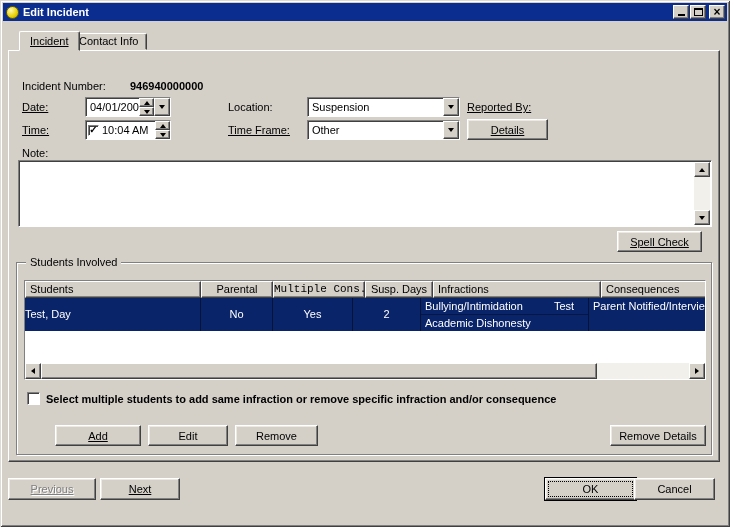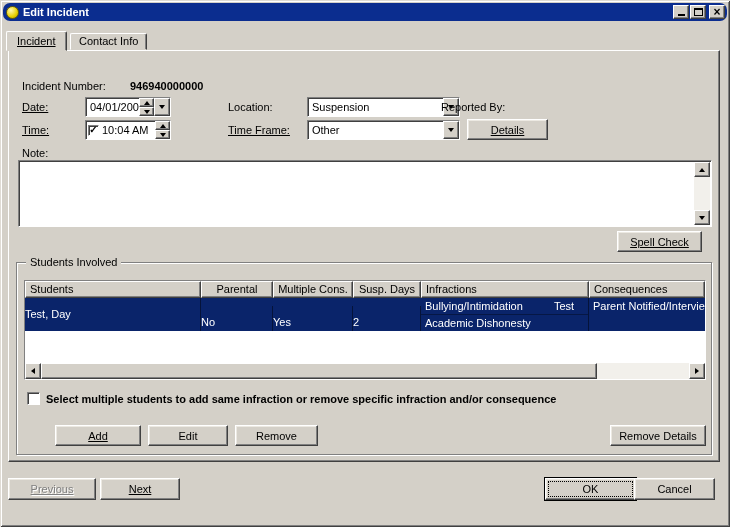--- a/index.html
+++ b/index.html
@@ -16,21 +16,21 @@
   .bold { font-weight: bold; }
 
   .window {
     position: relative; width: 730px; height: 527px; background: #D4D0C8;
     box-shadow: inset 1px 1px 0 #DFDBD4, inset -1px -1px 0 #404040,
                 inset 2px 2px 0 #FFFFFF, inset -2px -2px 0 #808080;
     overflow: hidden;
   }
 
   
-  .titlebar { background: #0B2D8F; display: flex; align-items: center; padding: 0 2px; color: #fff; border-radius: 7px; }
+  .titlebar { background: #0B2D8F; display: flex; align-items: center; padding: 0 2px; color: #fff; }
   .title-icon { width: 13px; height: 13px; border-radius: 50%;
     background: radial-gradient(circle at 35% 30%, #FFF8B0, #E8D000 60%, #A89600);
     margin: 0 4px 0 1px; flex: 0 0 auto; border: 1px solid #6b6100; }
   .title-text { font-weight: bold; font-size: 11px; flex: 1 1 auto; white-space: nowrap; }
   .winbtns { display: flex; align-items: center; }
   .winbtn { width: 16px; height: 14px; display: flex; align-items: flex-start; justify-content: center;
     background: #D4D0C8; border: 1px solid; border-color: #FFFFFF #404040 #404040 #FFFFFF;
     box-shadow: inset -1px -1px 0 #808080; margin-left: 1px; color: #000; }
   .winbtn.close { margin-left: 3px; }
   .glyph-min { width: 7px; height: 2px; background: #000; margin-top: 8px; }
@@ -74,21 +74,21 @@
 
   
   .table { border: 1px solid; border-color: #808080 #FFFFFF #FFFFFF #808080; background: #FFFFFF; overflow: hidden; }
   .thead { display: flex; height: 17px; }
   .th { background: #D4D0C8; border: 1px solid; border-color: #FFFFFF #404040 #404040 #FFFFFF;
     box-shadow: inset -1px -1px 0 #808080; padding: 1px 0 0 4px; white-space: nowrap; overflow: hidden; flex: 0 0 auto; }
   .th.center { text-align: center; padding-left: 0; }
   .trow { display: flex; height: 33px; background: #0A246A; color: #FFFFFF; }
   .td { flex: 0 0 auto; border-right: 1px solid rgba(0,0,0,0.45); overflow: hidden; white-space: nowrap; position: relative; }
   .td.mid { line-height: 32px; }
-  .td.center { line-height: 32px; margin-top: 8px; }
+  .td.center { text-align: center; line-height: 32px; }
   .subline { height: 16px; line-height: 16px; padding-left: 4px; position: relative; overflow: hidden; white-space: nowrap; }
   .subline + .subline { border-top: 1px solid rgba(0,0,0,0.35); }
   .extra { position: absolute; left: 133px; top: 0; }
   .tbody-empty { height: 32px; background: #fff; }
   .hscroll { position: absolute; left: 0; bottom: 0; width: 100%; height: 16px; display: flex; background: #F2F0EB; }
   .sb { width: 16px; height: 16px; }
   .hthumb { width: 556px; flex: 0 0 auto; background: #D4D0C8; border: 1px solid;
     border-color: #FFFFFF #404040 #404040 #FFFFFF; box-shadow: inset -1px -1px 0 #808080; }
   .htrack { flex: 1 1 auto; background: #F2F0EB; }
   .vscroll { position: absolute; top: 1px; right: 1px; bottom: 1px; width: 16px; display: flex; flex-direction: column; }
@@ -113,21 +113,21 @@
         </button>
       <button class="winbtn">
           <span class="glyph-max"></span>
         </button>
       <button class="winbtn close">
           <span class="glyph-close">×</span>
         </button>
     </span>
   </div>
 
-  <div class="abs tab active" style="left:6px;top:31px;height:20px;padding:3px 10px 0;">
+  <div class="abs tab active" style="left:19px;top:31px;height:20px;padding:3px 10px 0;">
     <span class="u">Incident</span>
   </div>
   <div class="abs tab" style="left:70px;top:33px;height:17px;padding:1px 8px 0;">
     <span>Contact Info</span>
   </div>
 
   <div class="abs panel" style="left:8px;top:50px;width:712px;height:412px;z-index:0;"></div>
 
   <span class="abs" style="left:22px;top:80px;">Incident Number:</span>
   <span class="abs bold" style="left:130px;top:80px;">946940000000</span>
@@ -148,21 +148,21 @@
       </button>
   </div>
 
   <span class="abs" style="left:228px;top:101px;">Location:</span>
   <div class="abs sunken-field" style="left:307px;top:97px;width:153px;height:20px;">
     <span class="field-text">Suspension</span>
     <button class="drop-btn">
         <i class="tri-down"></i>
       </button>
   </div>
-  <span class="abs" style="left:441px;top:101px;">Reported By:</span>
+  <span class="abs" style="left:467px;top:101px;text-decoration:underline;">Reported By:</span>
 
   <span class="abs u" style="left:22px;top:124px;">Time:</span>
   <div class="abs sunken-field" style="left:85px;top:120px;width:86px;height:20px;">
     <span class="checkbox small">
         <span>✓</span>
       </span>
     <span class="field-text" style="padding-left:2px;">10:04 AM</span>
     <span class="spin">
       <button class="spin-btn">
           <i class="tri-up"></i>
@@ -201,21 +201,21 @@
     <span class="u">Spell Check</span>
   </button>
 
   <div class="abs group" style="left:16px;top:262px;width:696px;height:193px;"></div>
   <span class="abs group-title" style="left:26px;top:256px;">Students Involved</span>
 
   <div class="abs table" style="left:24px;top:280px;width:682px;height:100px;">
     <div class="thead">
       <div class="th" style="width:176px;"><span>Students</span></div>
       <div class="th center" style="width:72px;"><span>Parental</span></div>
-      <div class="th center" style="width:80px;"><span>Multiple Cons.</span></div>
+      <div class="th center" style="width:92px;font-family:Liberation Mono, monospace;"><span>Multiple Cons.</span></div>
       <div class="th center" style="width:68px;"><span>Susp. Days</span></div>
       <div class="th" style="width:168px;"><span>Infractions</span></div>
       <div class="th" style="width:116px;"><span>Consequences</span></div>
     </div>
     <div class="trow">
       <div class="td mid" style="width:176px;"><span>Test, Day</span></div>
       <div class="td center" style="width:72px;"><span>No</span></div>
       <div class="td center" style="width:80px;"><span>Yes</span></div>
       <div class="td center" style="width:68px;"><span>2</span></div>
       <div class="td" style="width:168px;">

